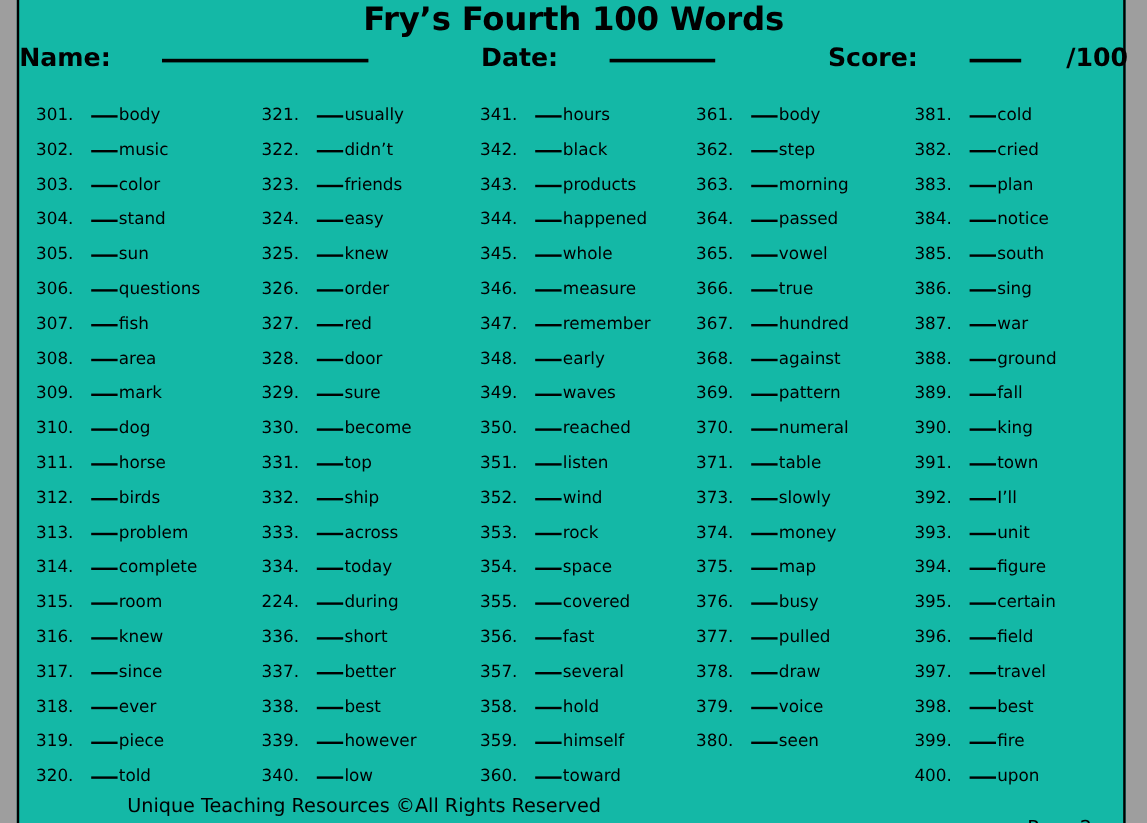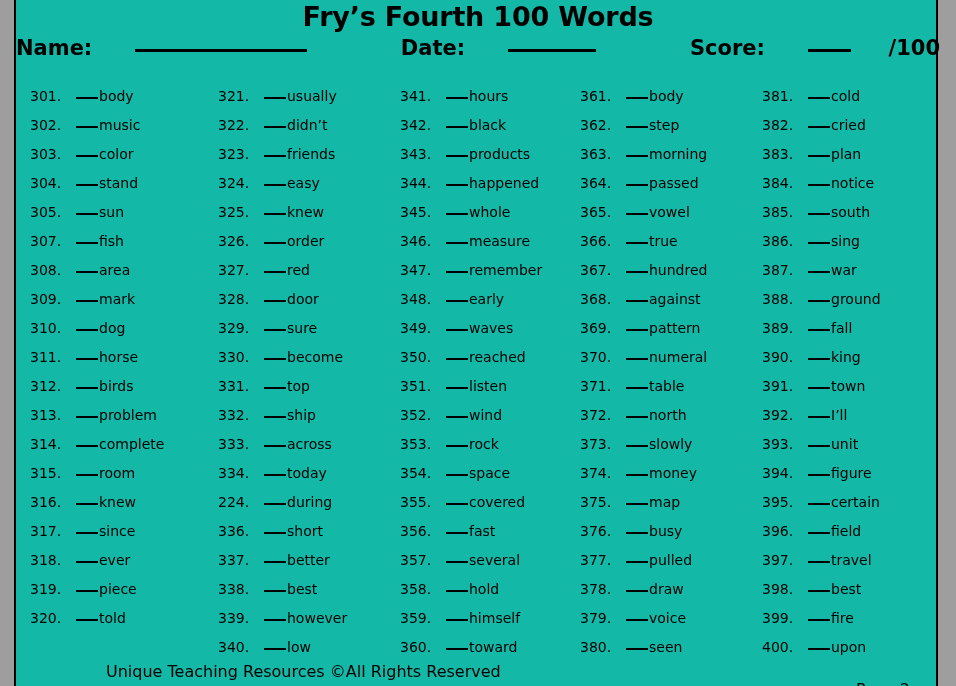--- a/index.html
+++ b/index.html
@@ -177,20 +177,25 @@
           <span class="wnum">304.</span>
           <span class="wblank"></span>
           <span class="wword">stand</span>
         </div>
         <div class="wrow">
           <span class="wnum">305.</span>
           <span class="wblank"></span>
           <span class="wword">sun</span>
         </div>
         <div class="wrow">
+          <span class="wnum">306.</span>
+          <span class="wblank"></span>
+          <span class="wword">questions</span>
+        </div>
+        <div class="wrow">
           <span class="wnum">307.</span>
           <span class="wblank"></span>
           <span class="wword">fish</span>
         </div>
         <div class="wrow">
           <span class="wnum">308.</span>
           <span class="wblank"></span>
           <span class="wword">area</span>
         </div>
         <div class="wrow">
@@ -506,25 +511,20 @@
         </div>
         <div class="wrow">
           <span class="wnum">370.</span>
           <span class="wblank"></span>
           <span class="wword">numeral</span>
         </div>
         <div class="wrow">
           <span class="wnum">371.</span>
           <span class="wblank"></span>
           <span class="wword">table</span>
-        </div>
-        <div class="wrow">
-          <span class="wnum">372.</span>
-          <span class="wblank"></span>
-          <span class="wword">north</span>
         </div>
         <div class="wrow">
           <span class="wnum">373.</span>
           <span class="wblank"></span>
           <span class="wword">slowly</span>
         </div>
         <div class="wrow">
           <span class="wnum">374.</span>
           <span class="wblank"></span>
           <span class="wword">money</span>

